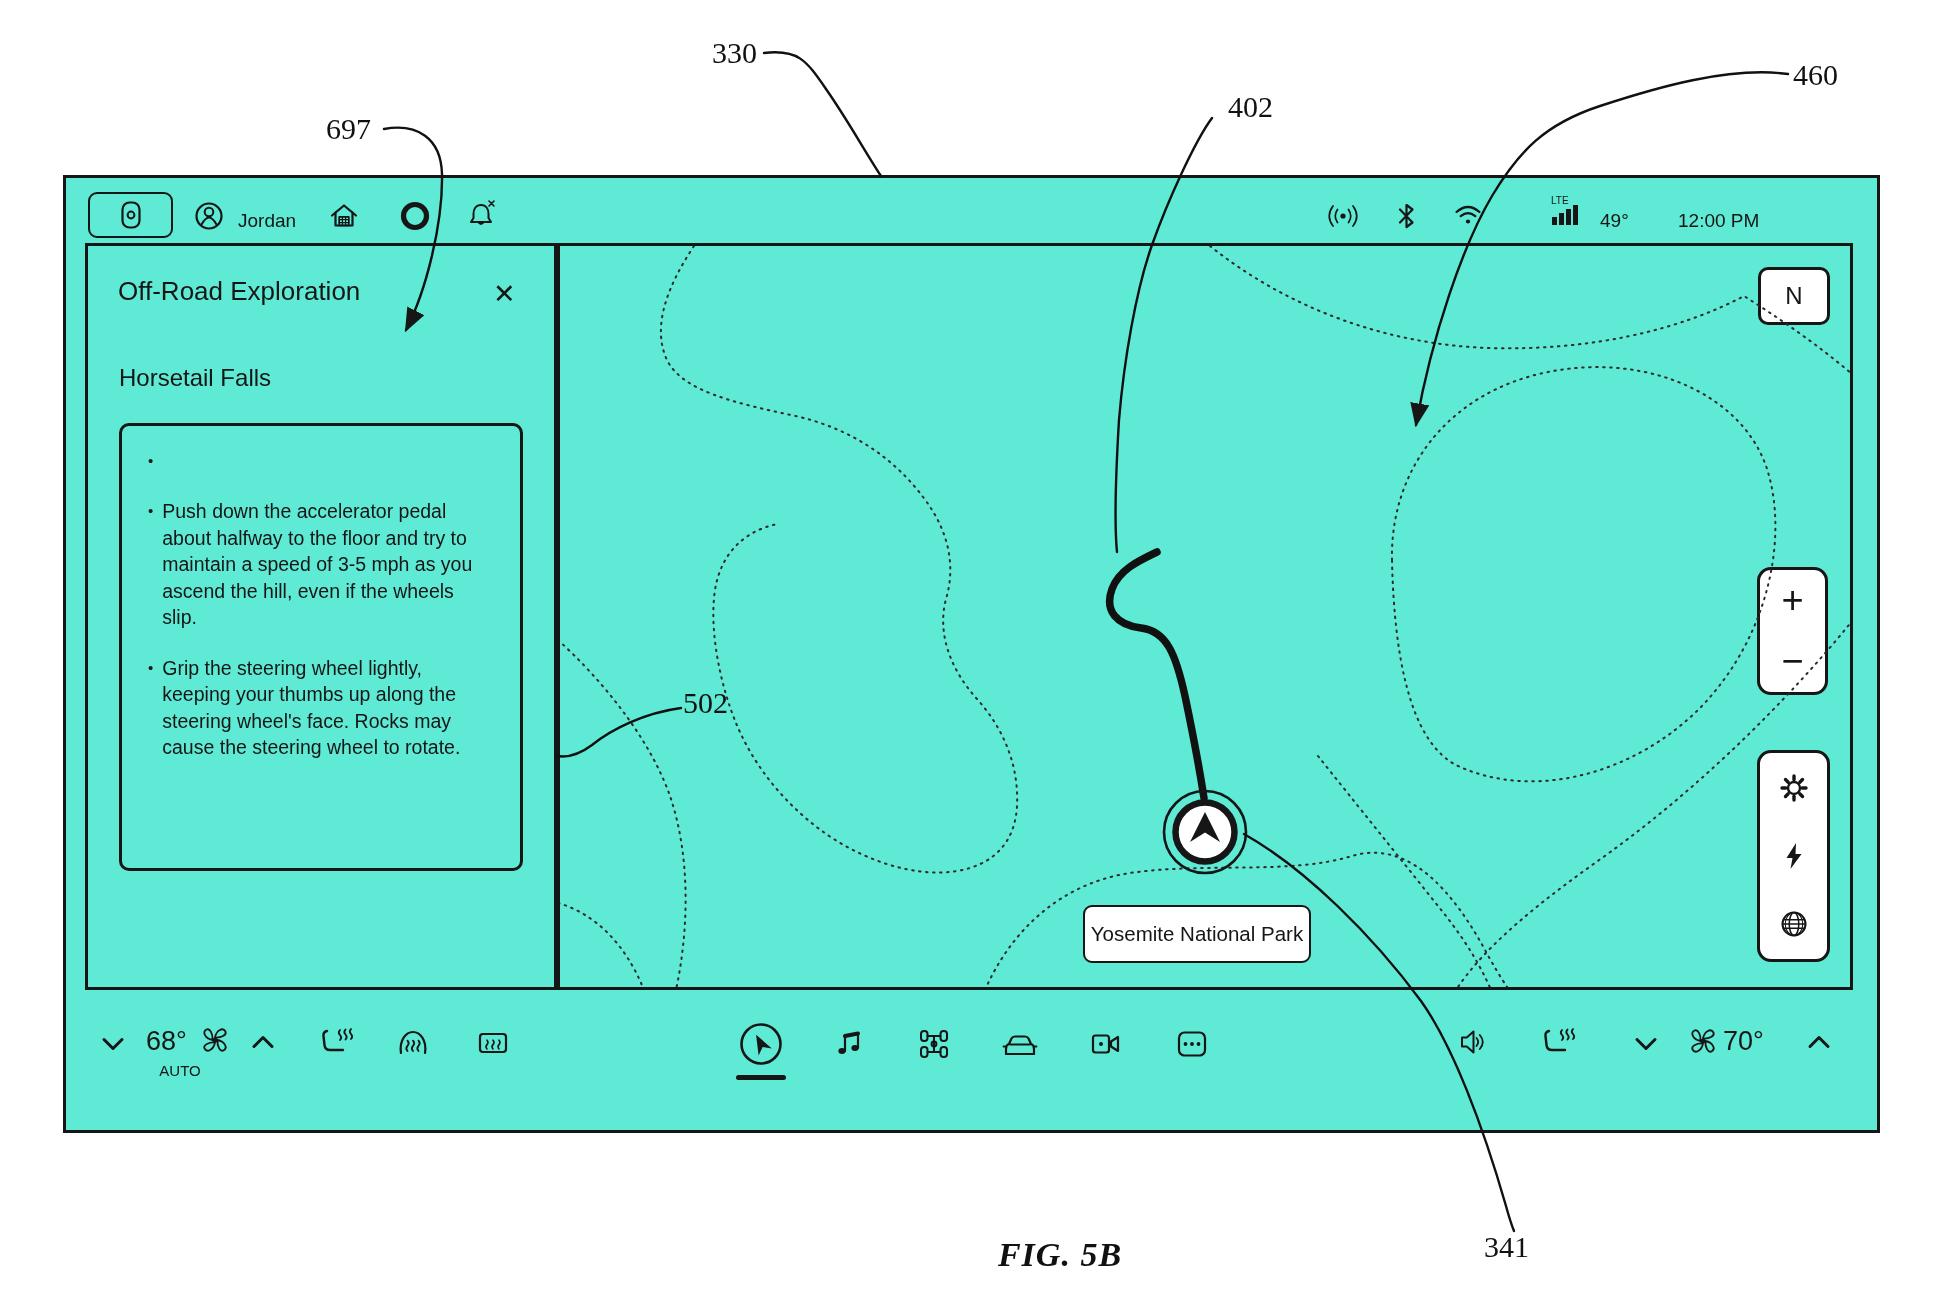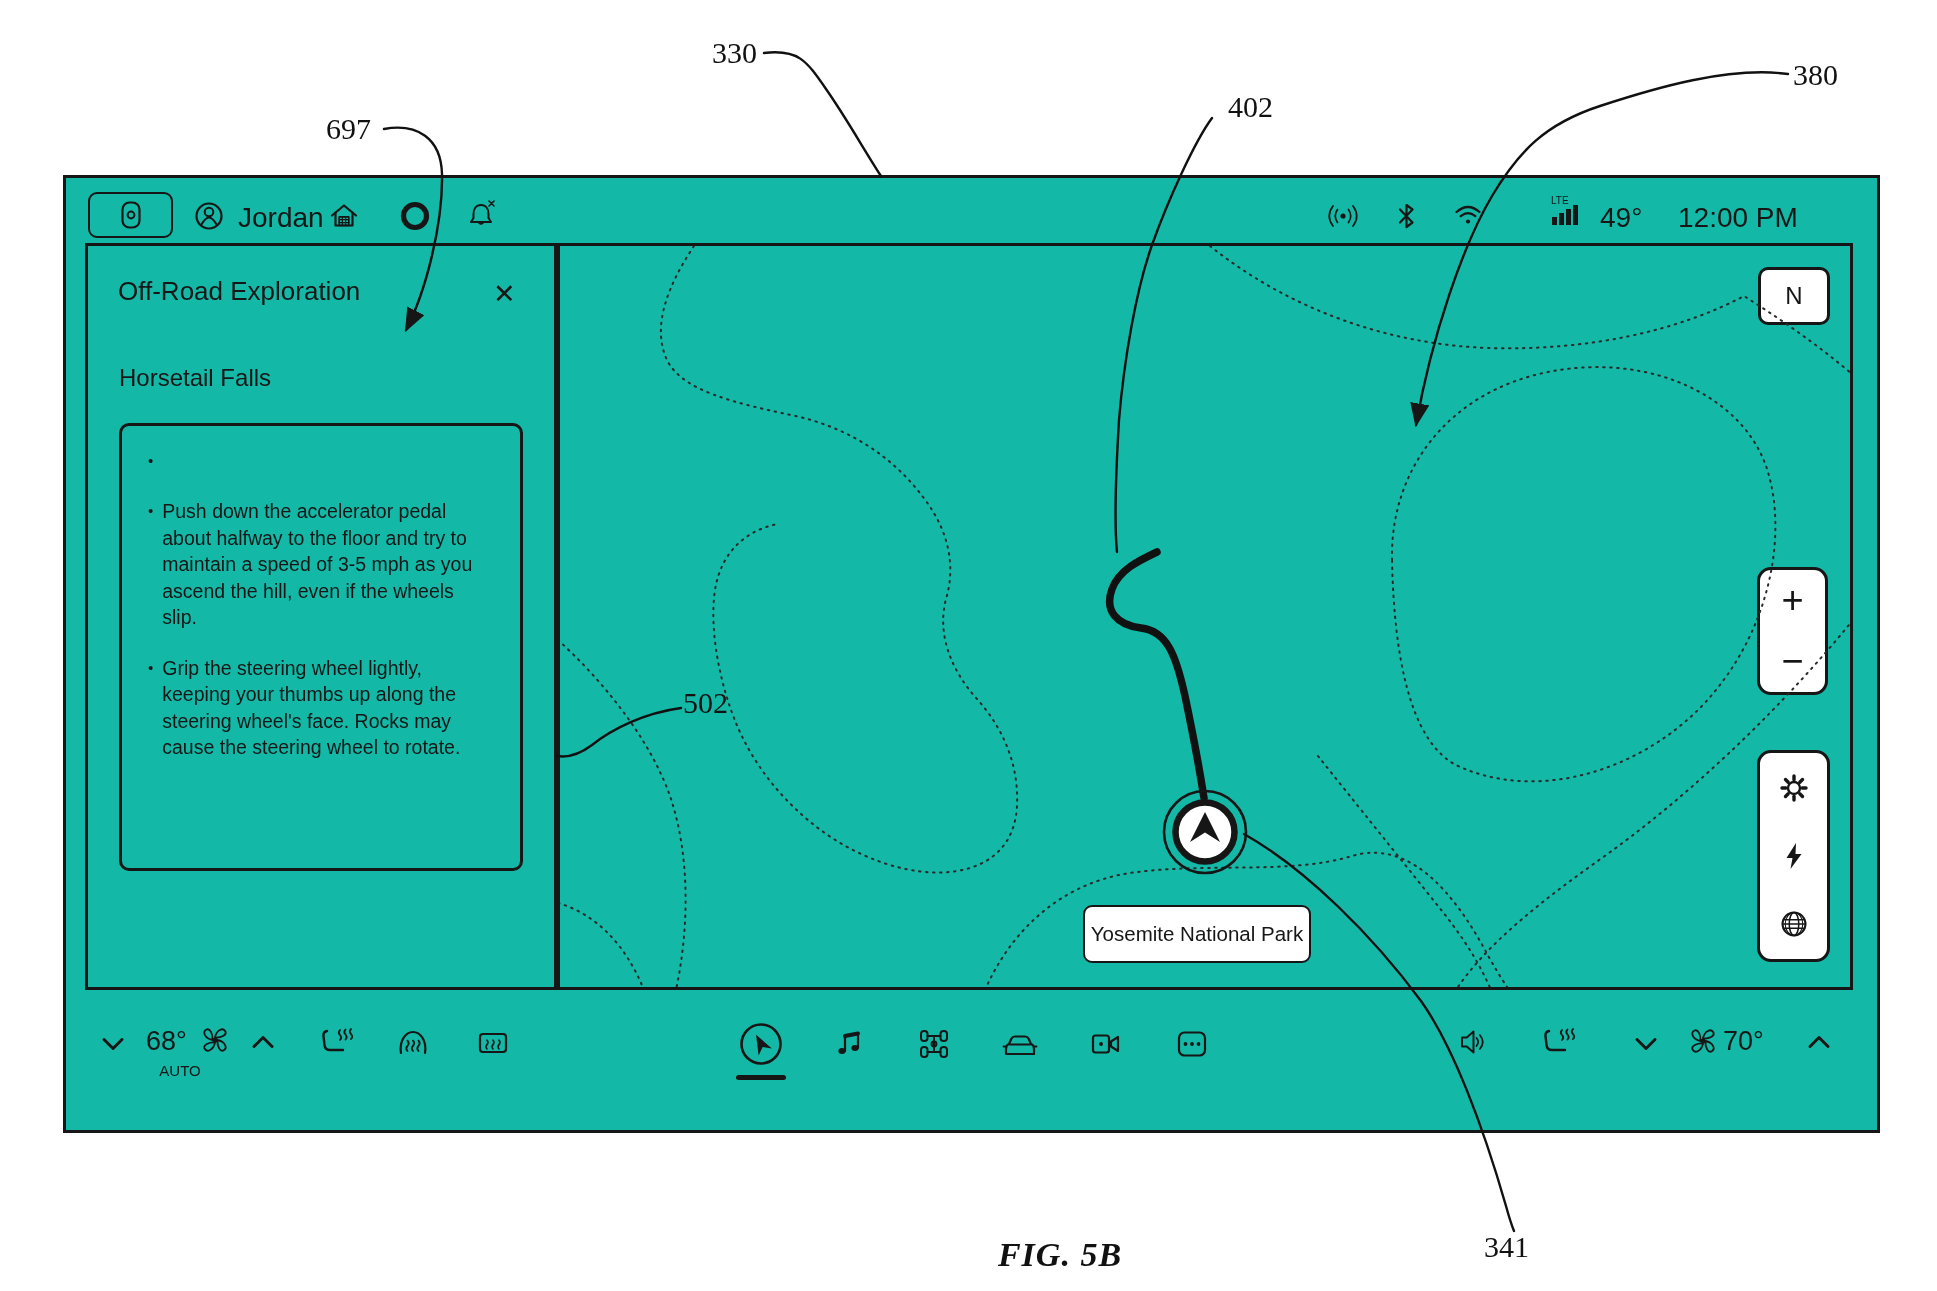--- a/index.html
+++ b/index.html
@@ -1,34 +1,34 @@
 <!DOCTYPE html>
 <html><head>
 <meta charset="utf-8">
 <style>
   html,body{margin:0;padding:0;background:#ffffff;}
   #stage{position:relative;width:1937px;height:1291px;background:#fff;overflow:hidden;
          font-family:"Liberation Sans",sans-serif;color:#161616;}
   .abs{position:absolute;}
-  .box{position:absolute;border:3px solid #161616;background:#14b8a6;box-sizing:border-box;}
+  .box{position:absolute;border:3px solid #161616;background:#5eead4;box-sizing:border-box;}
   .btn{position:absolute;border:3px solid #161616;border-radius:10px;background:#fff;
        box-sizing:border-box;display:flex;align-items:center;justify-content:center;}
   .ui{font-family:"Liberation Sans",sans-serif;color:#161616;}
   .serif{font-family:"Liberation Serif",serif;color:#111;}
   .callout{position:absolute;font-family:"Liberation Serif",serif;font-size:30px;color:#111;}
   svg .s{stroke:#161616;fill:none;stroke-width:2.2;stroke-linecap:round;stroke-linejoin:round;}
   svg .f{fill:#161616;stroke:none;}
   .bullets{position:absolute;left:31px;top:177px;width:404px;height:448px;
            border:3px solid #161616;border-radius:10px;box-sizing:border-box;
            padding:22px 14px 10px 14px;}
   .bullet-row{display:flex;gap:9px;margin-bottom:24px;}
   .bullet-dot{font-size:15px;line-height:26px;padding-left:12px;}
   .bullet-text{font-size:19.5px;line-height:26.5px;white-space:pre-line;}
   .climtxt{position:absolute;font-size:27px;}
-  .statxt{position:absolute;font-size:28px;}
+  .statxt{position:absolute;font-size:19px;margin-top:8px;}
 </style>
 </head>
 <body>
 
 <div id="stage">
 
   <div class="box" style="left:63px;top:175px;width:1817px;height:958px;"></div>
 
   <div class="box" style="left:85px;top:243px;width:472px;height:747px;">
     <div class="abs ui" style="left:30px;top:30px;font-size:26px;">Off-Road Exploration</div>
@@ -292,19 +292,19 @@
       <path d="M1212,118 C1195,141 1168,200 1152,245 C1136,290 1124,360 1119,420 C1116,470 1114,522 1117,552"></path>
       <path d="M1788,74 C1729,66 1655,88 1600,106 C1545,124 1519,151 1492,196 C1463,245 1432,335 1416,425" marker-end="url(#ah)"></path>
       <path d="M681,708 C644,713 612,729 592,745 C580,754 569,758 557,756"></path>
       <path d="M1244,834 C1306,869 1373,936 1421,1001 C1453,1046 1483,1126 1506,1206 C1509,1217 1512,1226 1514,1231"></path>
     </g>
   </svg>
 
   <div class="callout" style="left:712px;top:36px;">330</div>
   <div class="callout" style="left:326px;top:112px;">697</div>
   <div class="callout" style="left:1228px;top:90px;">402</div>
-  <div class="callout" style="left:1793px;top:58px;">380</div>
+  <div class="callout" style="left:1793px;top:58px;">460</div>
   <div class="callout" style="left:683px;top:686px;">502</div>
   <div class="callout" style="left:1484px;top:1230px;">341</div>
 
   <div class="abs serif" style="left:930px;top:1236px;width:260px;text-align:center;font-size:34px;font-weight:bold;font-style:italic;letter-spacing:1px;">FIG. 5B</div>
 
 </div>
 
 </body></html>

